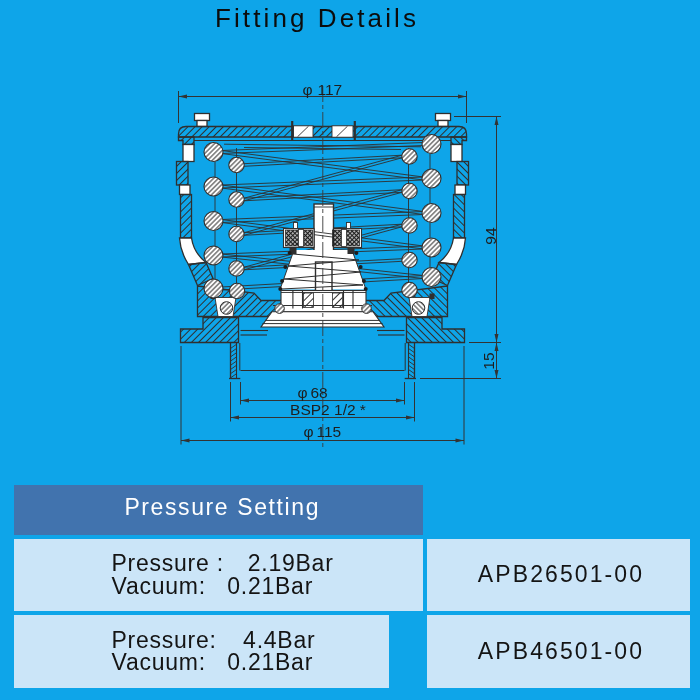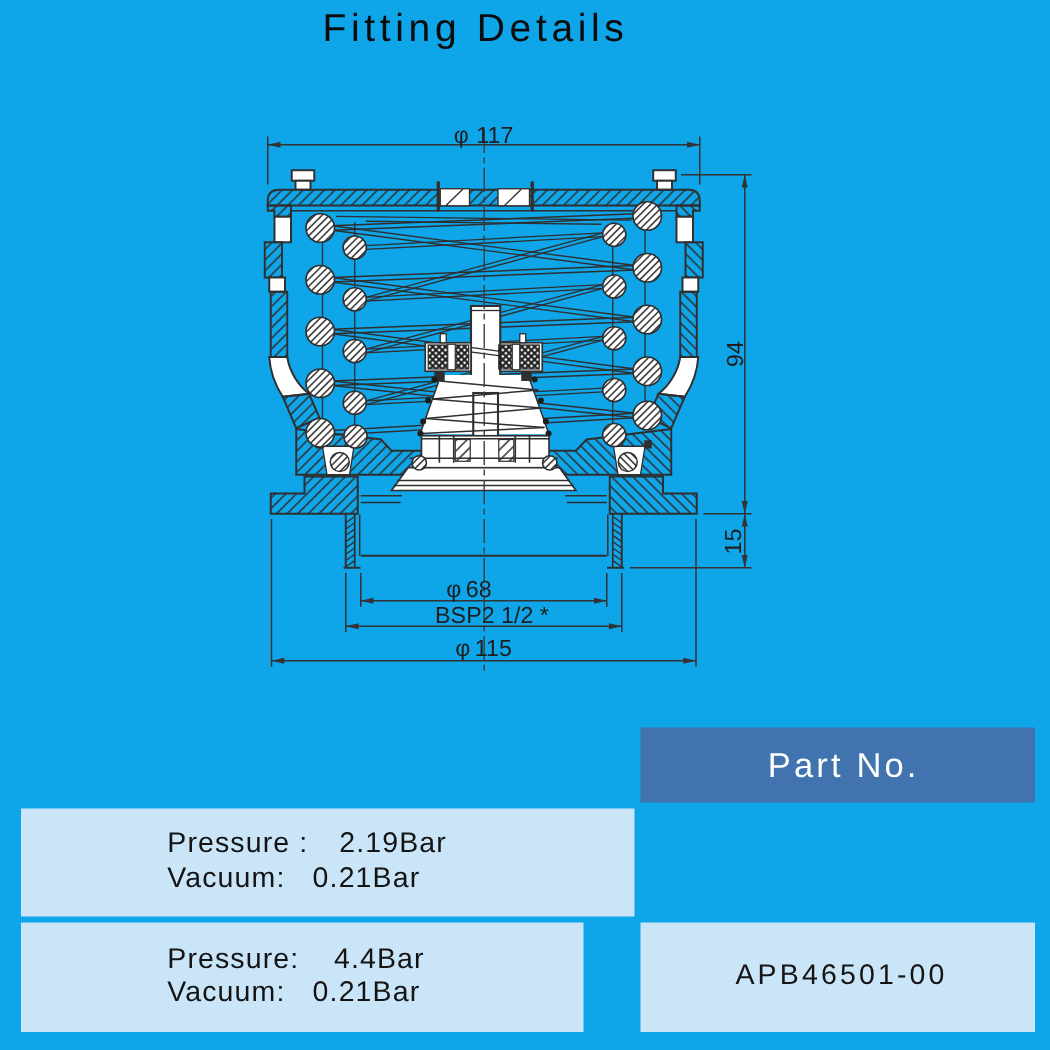--- a/index.html
+++ b/index.html
@@ -3,21 +3,21 @@
 <meta charset="utf-8">
 <style>
 html,body{margin:0;padding:0;background:#fff;}
 #page{position:relative;width:700px;height:700px;overflow:hidden;background:#0ea5e9;
   font-family:"Liberation Sans",sans-serif;}
 #title{position:absolute;left:-33px;top:3px;width:700px;text-align:center;
   font-size:26px;letter-spacing:3.1px;color:#0c0c0c;font-weight:400;}
 #draw{position:absolute;left:0;top:0;}
 .cell{position:absolute;}
 .hdr{background:#4173ae;color:#fff;font-size:23px;}
-.rowc{background:#cbe5f8;color:#141414;font-size:19px;letter-spacing:0.75px;}
+.rowc{background:#cbe5f8;color:#141414;font-size:23px;letter-spacing:0.75px;}
 .hl{display:flex;align-items:center;justify-content:center;height:100%;}
 .lt{position:absolute;left:97.5px;line-height:22.8px;}
 </style>
 </head>
 <body>
 <div id="page">
   <div id="title">Fitting Details</div>
   <svg id="draw" width="700" height="460" viewBox="0 0 700 460">
     <defs>
       <pattern id="h1" width="5" height="5" patternUnits="userSpaceOnUse" patternTransform="rotate(45)">
@@ -274,25 +274,28 @@
       <text transform="translate(495.5,236) rotate(-90)" text-anchor="middle">94</text>
       <text transform="translate(494,361) rotate(-90)" text-anchor="middle">15</text>
       <text x="307.5" y="398" text-anchor="end">φ</text>
       <text x="310.5" y="398" text-anchor="start">68</text>
       <text x="328" y="415" text-anchor="middle">BSP2 1/2 *</text>
       <text x="313.5" y="437" text-anchor="end">φ</text>
       <text x="316.5" y="437" text-anchor="start">115</text>
     </g>
   </svg>
 
-  <div class="cell hdr" style="left:427px;top:484.5px;width:263px;height:50px;">
-      <div style="line-height:50px;text-align:center;letter-spacing:2.1px;padding-left:8px;">Part No.</div>
+  <div class="cell hdr" style="left:14px;top:484.5px;width:408.5px;height:50px;">
+      <div style="line-height:44px;text-align:center;letter-spacing:1.6px;padding-left:8px;">Pressure Setting</div>
     </div>
   <div class="cell rowc" style="left:14px;top:539px;width:408.5px;height:71.5px;">
       <div class="lt" style="top:13px;">Pressure&nbsp;:&nbsp;&nbsp;&nbsp;<span style="margin-left:2.5px;">2.19Bar</span><br>Vacuum:&nbsp;&nbsp;&nbsp;0.21Bar</div>
     </div>
+  <div class="cell rowc" style="left:427px;top:539px;width:263px;height:71.5px;">
+      <div class="hl" style="letter-spacing:2.1px;padding-left:5px;">APB26501-00</div>
+    </div>
   <div class="cell rowc" style="left:14px;top:614.5px;width:375px;height:73.5px;">
       <div class="lt" style="top:14px;">Pressure:&nbsp;&nbsp;&nbsp;<span style="margin-left:5px;">4.4Bar</span><br>Vacuum:&nbsp;&nbsp;&nbsp;0.21Bar</div>
     </div>
   <div class="cell rowc" style="left:427px;top:614.5px;width:263px;height:73.5px;">
       <div class="hl" style="letter-spacing:2.1px;padding-left:5px;">APB46501-00</div>
     </div>
 </div>
 
 </body></html>

